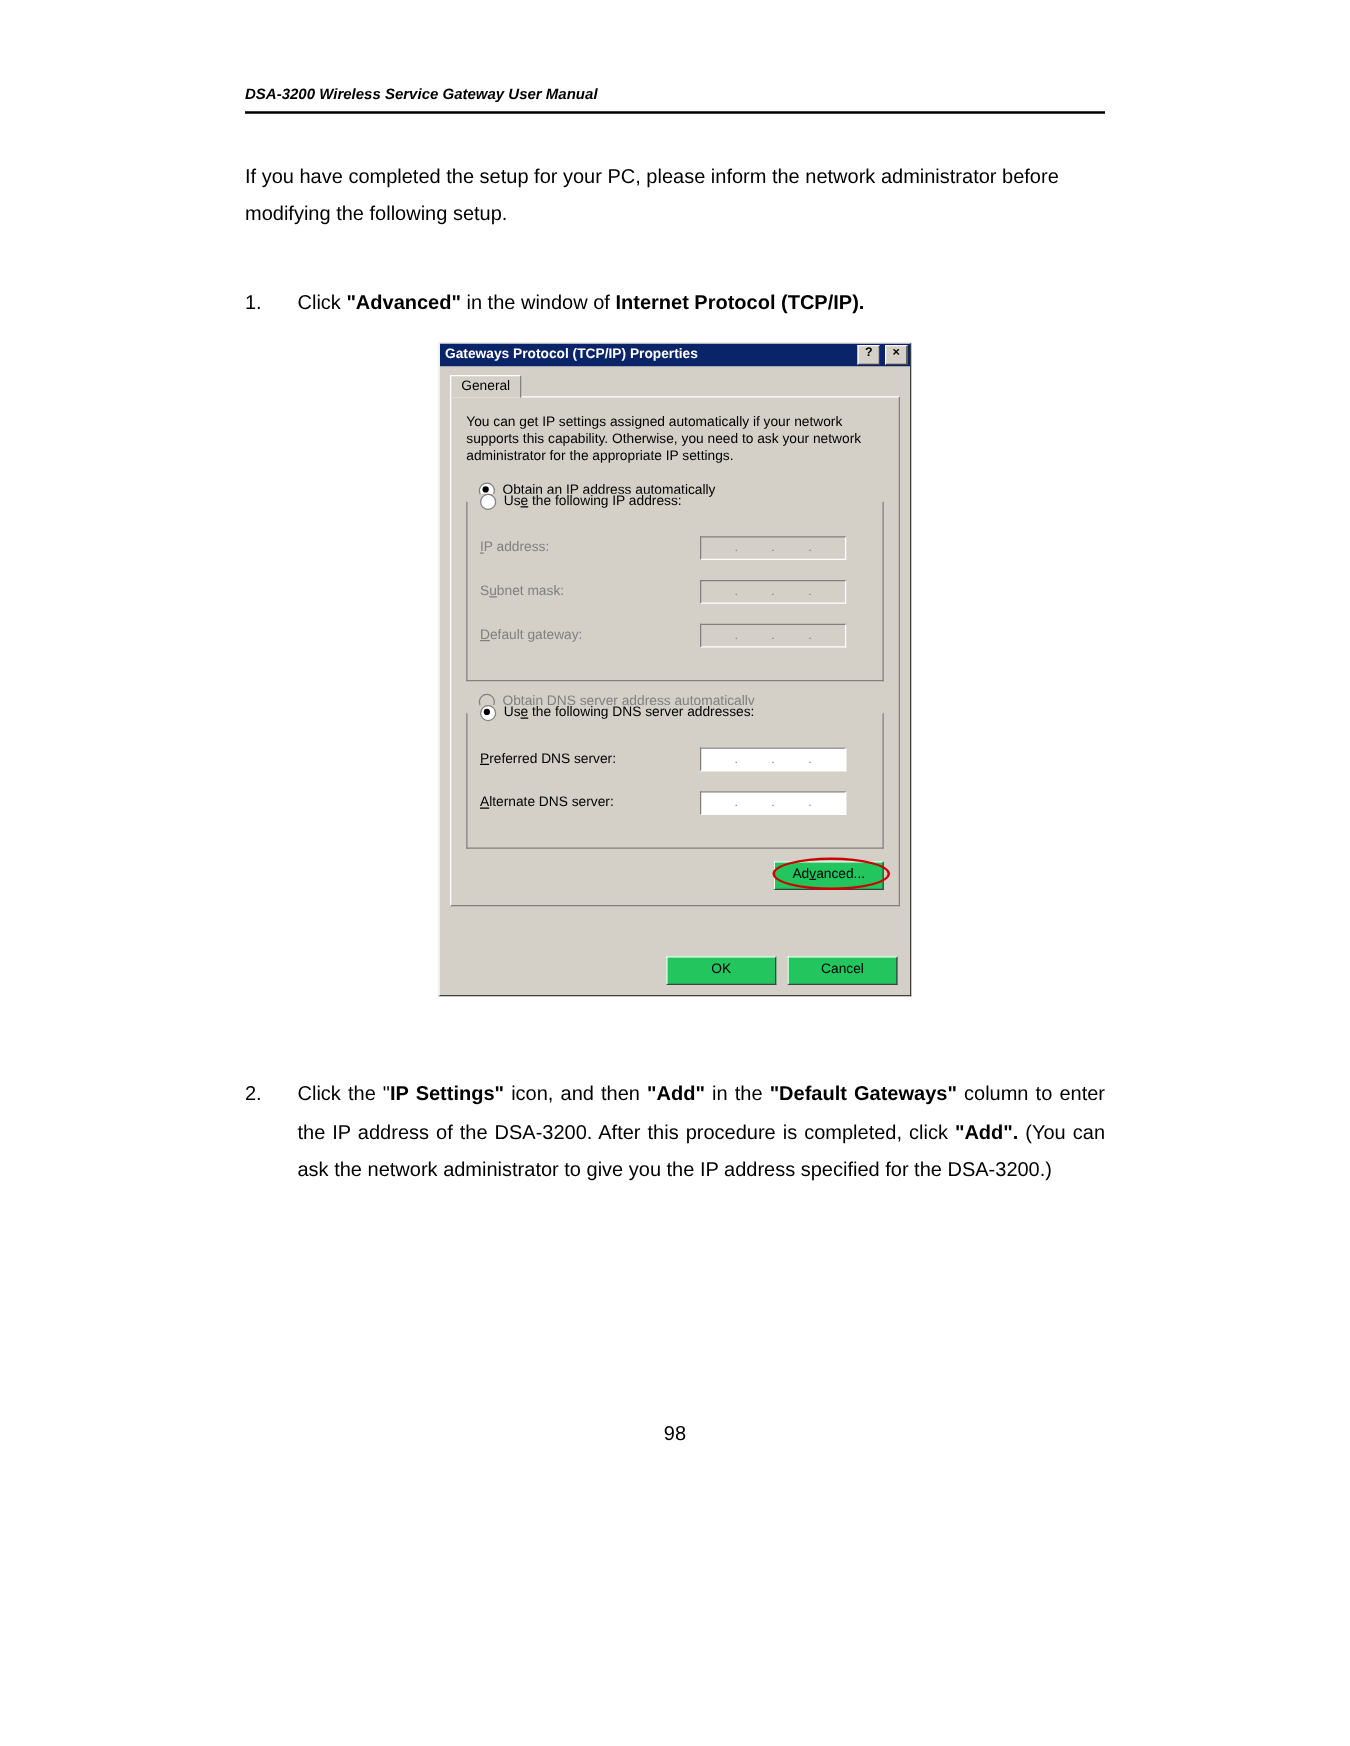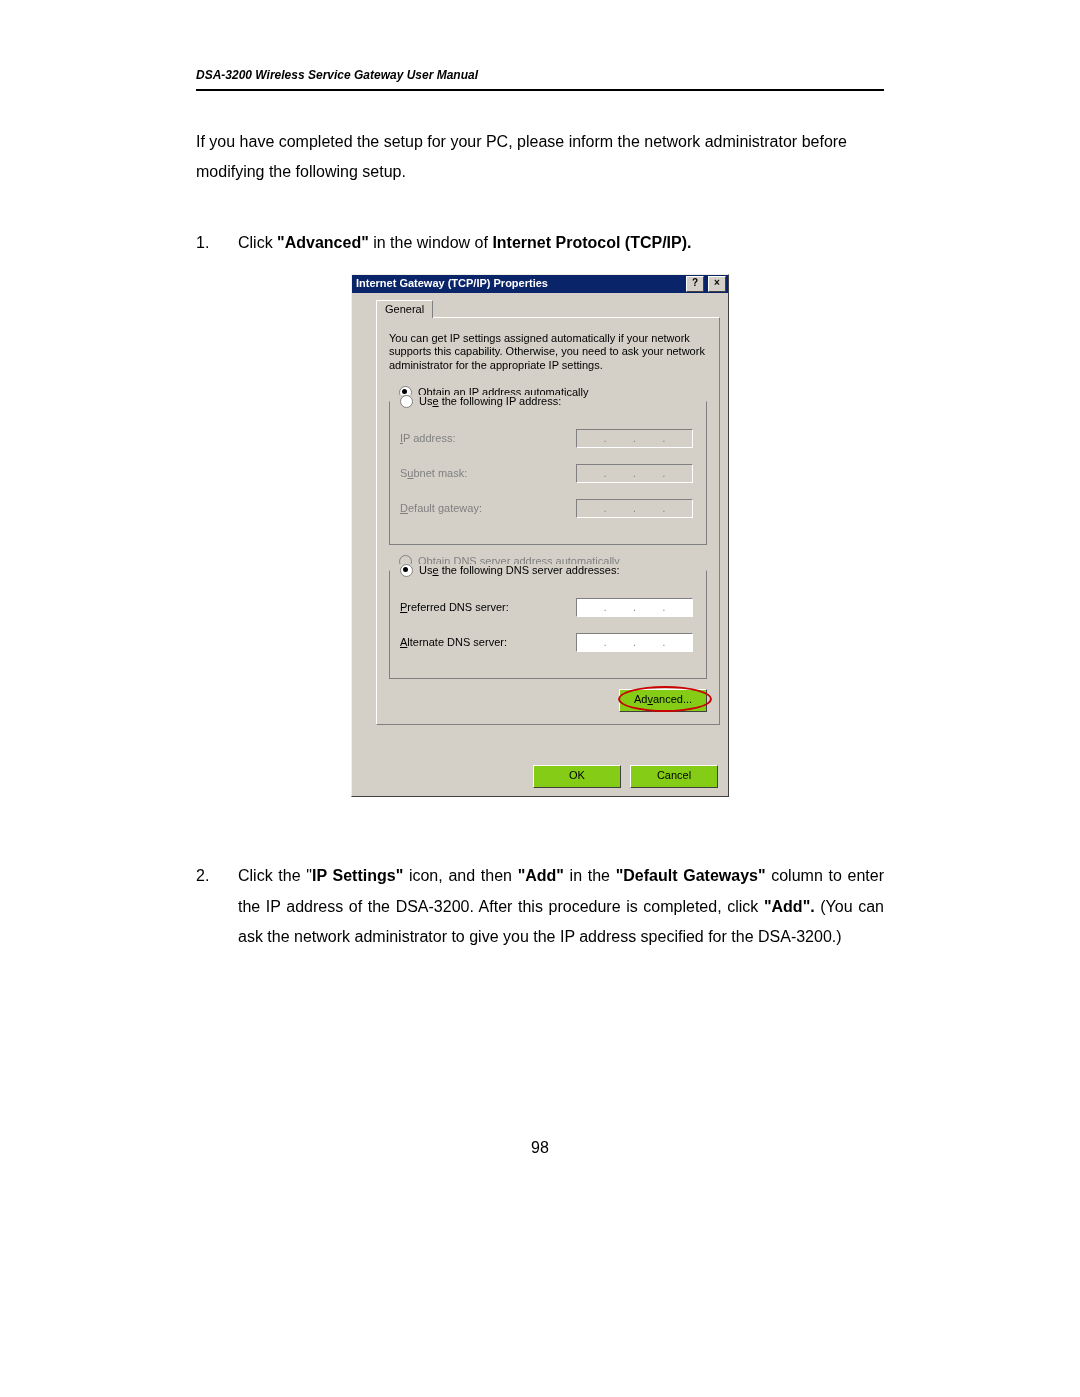--- a/index.html
+++ b/index.html
@@ -78,21 +78,21 @@
     border-right:1px solid #404040;
     border-bottom:1px solid #404040;
     color:#000;
     font-size: 10px;
     text-align:center;
     line-height: 12px;
     font-family: Arial;
     font-weight: bold;
   }
   .dialog-body {
-    padding: 6px 8px 8px 24px;
+    padding: 6px 8px 8px 8px;
     position: relative;
   }
   .tab {
     display:inline-block;
     background:#d4d0c8;
     border-top:1px solid #fff;
     border-left:1px solid #fff;
     border-right:1px solid #808080;
     padding: 2px 8px;
     position: relative;
@@ -152,21 +152,21 @@
     display:flex;
     align-items:center;
     justify-content:space-evenly;
     color:#808080;
   }
   .ip-input.disabled { background:#d4d0c8; }
   .ip-dot { font-size: 10px; }
   .btn {
     min-width: 74px;
     height: 21px;
-    background:#84cc16;
+    background:#22c55e;
     border-top:1px solid #fff;
     border-left:1px solid #fff;
     border-right:1px solid #404040;
     border-bottom:1px solid #404040;
     font-size:11px;
     text-align:center;
     line-height:19px;
     padding: 0 6px;
     display:inline-block;
   }
@@ -207,21 +207,21 @@
     <div class="ol-item">
       <div class="ol-num">1.</div>
       <div class="ol-text">
         <span>Click </span><span class="bold">"Advanced"</span><span> in the window of </span><span class="bold">Internet Protocol (TCP/IP).</span>
       </div>
     </div>
   </div>
 
   <div class="dialog-wrap">
     <div class="titlebar">
-      <span class="title">Internet Gateway (TCP/IP) Properties</span>
+      <span class="title">Gateways Protocol (TCP/IP) Properties</span>
       <span class="tb-btn">?</span>
       <span class="tb-btn">×</span>
     </div>
     <div class="dialog-body">
       <span class="tab">General</span>
       <div class="tab-panel">
         <div class="info">You can get IP settings assigned automatically if your network supports this capability. Otherwise, you need to ask your network administrator for the appropriate IP settings.</div>
 
         <div class="plain-radio-row">
           <span class="radio selected"></span>

